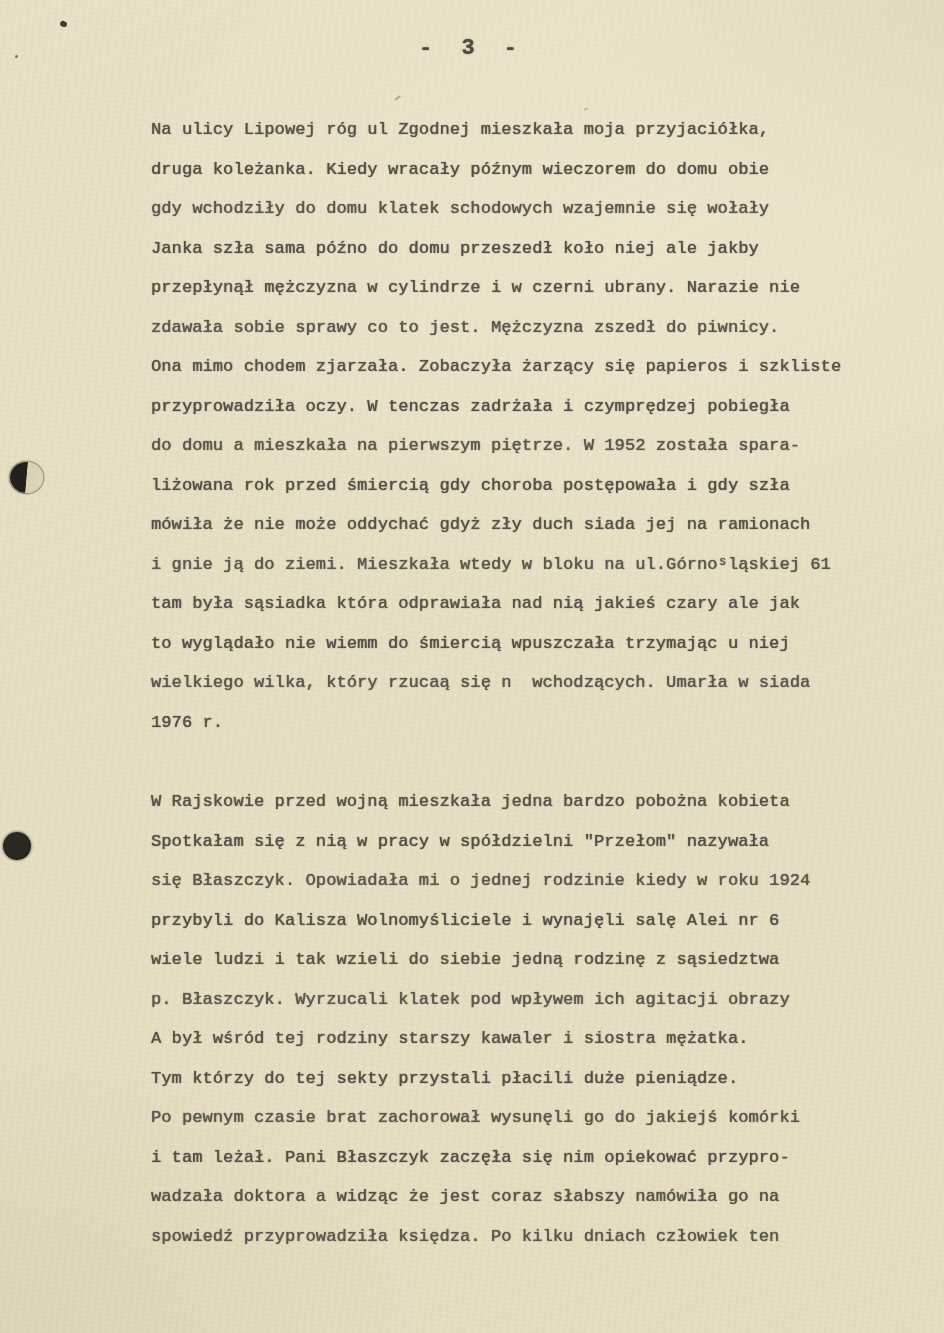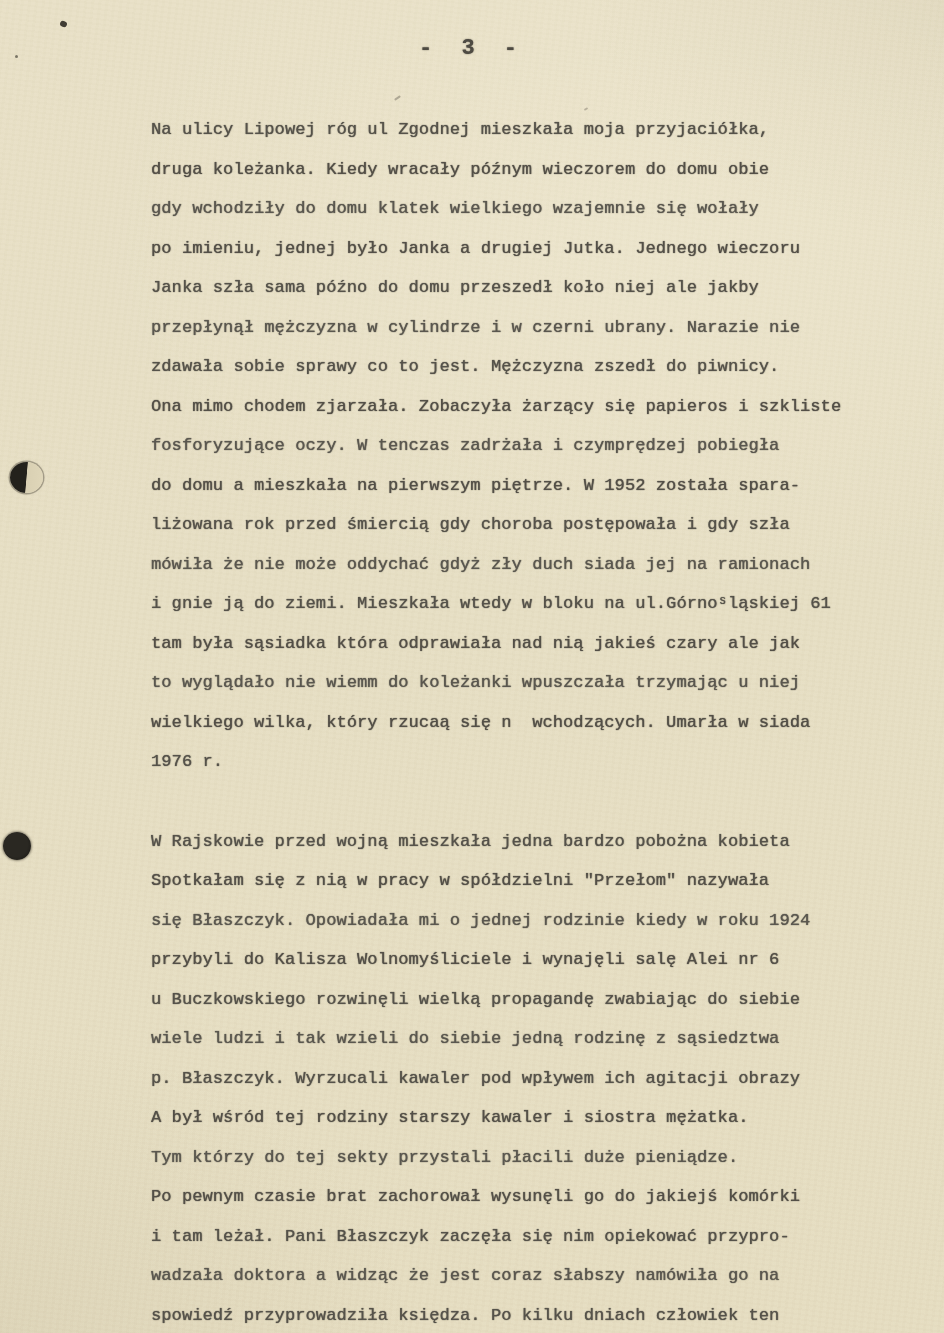--- a/index.html
+++ b/index.html
@@ -90,44 +90,42 @@
 <body>
 
 <div class="page">
 
   <div class="page-number">- 3 -</div>
 
   <div class="text-block" id="text-block">
       <div class="paragraph">
         <div class="line">Na ulicy Lipowej róg ul Zgodnej mieszkała moja przyjaciółka,</div>
         <div class="line">druga koleżanka. Kiedy wracały późnym wieczorem do domu obie</div>
-        <div class="line">gdy wchodziły do domu klatek wielkiego wzajemnie się wołały</div>
-        <div class="line">po imieniu, jednej było Janka a drugiej Jutka. Jednego wieczoru</div>
+        <div class="line">gdy wchodziły do domu klatek schodowych wzajemnie się wołały</div>
         <div class="line">Janka szła sama późno do domu przeszedł koło niej ale jakby</div>
         <div class="line">przepłynął mężczyzna w cylindrze i w czerni ubrany. Narazie nie</div>
         <div class="line">zdawała sobie sprawy co to jest. Mężczyzna zszedł do piwnicy.</div>
         <div class="line">Ona mimo chodem zjarzała. Zobaczyła żarzący się papieros i szkliste</div>
-        <div class="line">fosforyzujące oczy. W tenczas zadrżała i czymprędzej pobiegła</div>
+        <div class="line">przyprowadziła oczy. W tenczas zadrżała i czymprędzej pobiegła</div>
         <div class="line">do domu a mieszkała na pierwszym piętrze. W 1952 została spara-</div>
         <div class="line">liżowana rok przed śmiercią gdy choroba postępowała i gdy szła</div>
         <div class="line">mówiła że nie może oddychać gdyż zły duch siada jej na ramionach</div>
         <div class="line">i gnie ją do ziemi. Mieszkała wtedy w bloku na ul.Górnoˢląskiej 61</div>
         <div class="line">tam była sąsiadka która odprawiała nad nią jakieś czary ale jak</div>
-        <div class="line">to wyglądało nie wiemm do koleżanki wpuszczała trzymając u niej</div>
+        <div class="line">to wyglądało nie wiemm do śmiercią wpuszczała trzymając u niej</div>
         <div class="line">wielkiego wilka, który rzucaą się n  wchodzących. Umarła w siada</div>
         <div class="line">1976 r.</div>
       </div>
       <div class="paragraph">
         <div class="line">W Rajskowie przed wojną mieszkała jedna bardzo pobożna kobieta</div>
         <div class="line">Spotkałam się z nią w pracy w spółdzielni "Przełom" nazywała</div>
         <div class="line">się Błaszczyk. Opowiadała mi o jednej rodzinie kiedy w roku 1924</div>
         <div class="line">przybyli do Kalisza Wolnomyśliciele i wynajęli salę Alei nr 6</div>
-        <div class="line">u Buczkowskiego rozwinęli wielką propagandę zwabiając do siebie</div>
         <div class="line">wiele ludzi i tak wzieli do siebie jedną rodzinę z sąsiedztwa</div>
-        <div class="line">p. Błaszczyk. Wyrzucali kawaler pod wpływem ich agitacji obrazy</div>
+        <div class="line">p. Błaszczyk. Wyrzucali klatek pod wpływem ich agitacji obrazy</div>
         <div class="line">A był wśród tej rodziny starszy kawaler i siostra mężatka.</div>
         <div class="line">Tym którzy do tej sekty przystali płacili duże pieniądze.</div>
         <div class="line">Po pewnym czasie brat zachorował wysunęli go do jakiejś komórki</div>
         <div class="line">i tam leżał. Pani Błaszczyk zaczęła się nim opiekować przypro-</div>
         <div class="line">wadzała doktora a widząc że jest coraz słabszy namówiła go na</div>
         <div class="line">spowiedź przyprowadziła księdza. Po kilku dniach człowiek ten</div>
       </div>
     </div>
 
   <div class="punch punch-top"></div>

